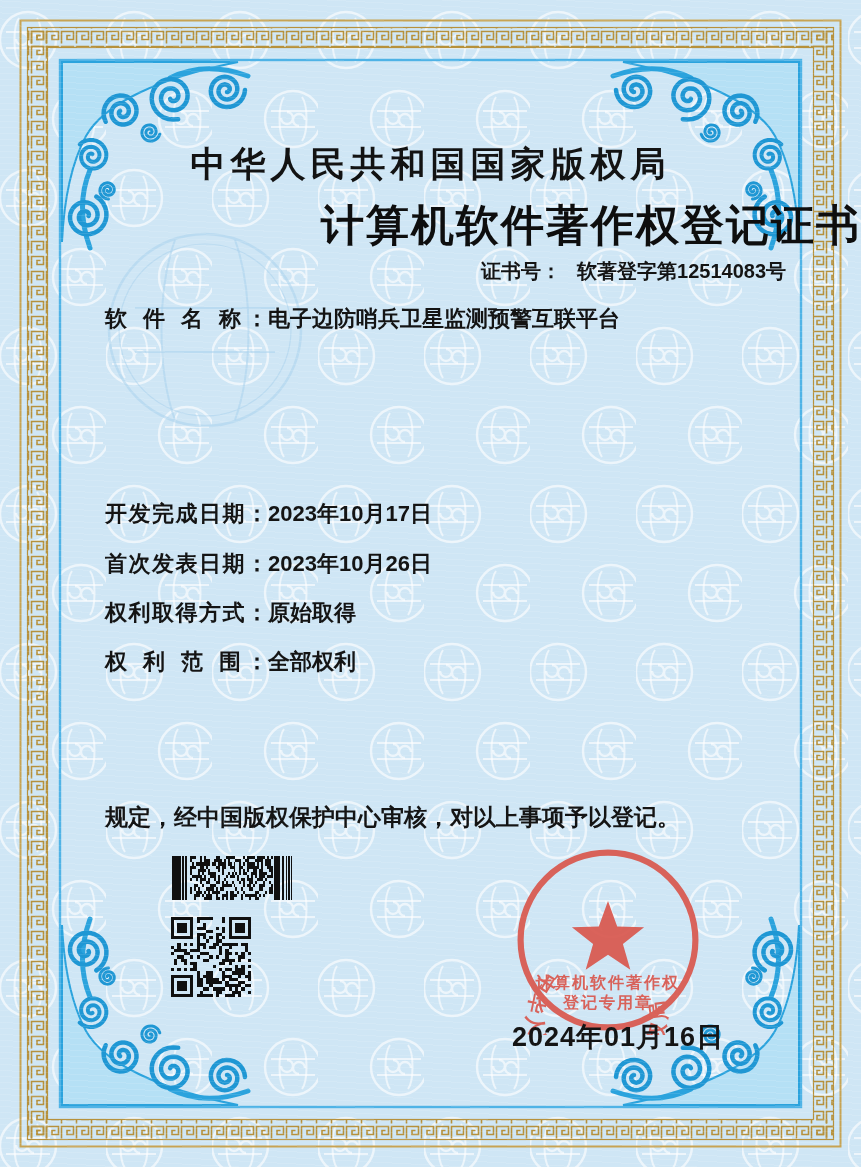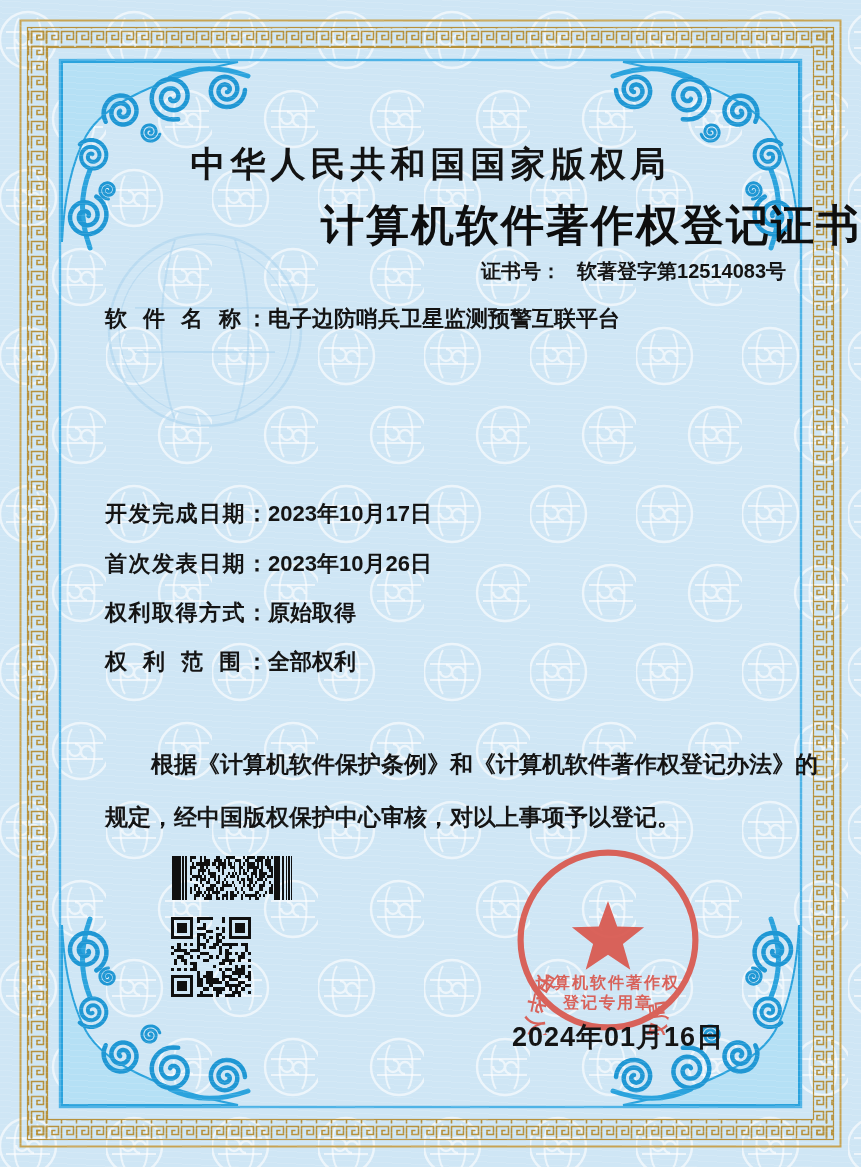--- a/index.html
+++ b/index.html
@@ -162,21 +162,20 @@
   </div>
   <div class="layer row" style="top:597px">
     <span class="flabel">权利取得方式：</span>
     <span class="fvalue">原始取得</span>
   </div>
   <div class="layer row" style="top:646px">
     <span class="flabel">权 利 范 围：</span>
     <span class="fvalue">全部权利</span>
   </div>
 
-  <div class="layer statement indent" style="top:750px">根据《计算机软件保护条例》和《计算机软件著作权登记办法》的</div>
   <div class="layer statement" style="top:803px">规定，经中国版权保护中心审核，对以上事项予以登记。</div>
 
   <svg class="layer codebox" id="barcode" style="left:172px;top:856px" width="123" height="44" viewBox="0 0 124 44" shape-rendering="crispEdges">
       <rect x="0" y="0" width="9" height="44" fill="#101010"></rect>
       <rect x="10.5" y="0" width="1.5" height="44" fill="#101010"></rect>
       <rect x="13" y="0" width="2" height="44" fill="#101010"></rect>
       <rect x="18" y="0" width="2" height="3.15" fill="#101010"></rect>
       <rect x="18" y="3.15" width="2" height="3.15" fill="#101010"></rect>
       <rect x="18" y="9.45" width="2" height="3.15" fill="#101010"></rect>
       <rect x="18" y="12.6" width="2" height="3.15" fill="#101010"></rect>

